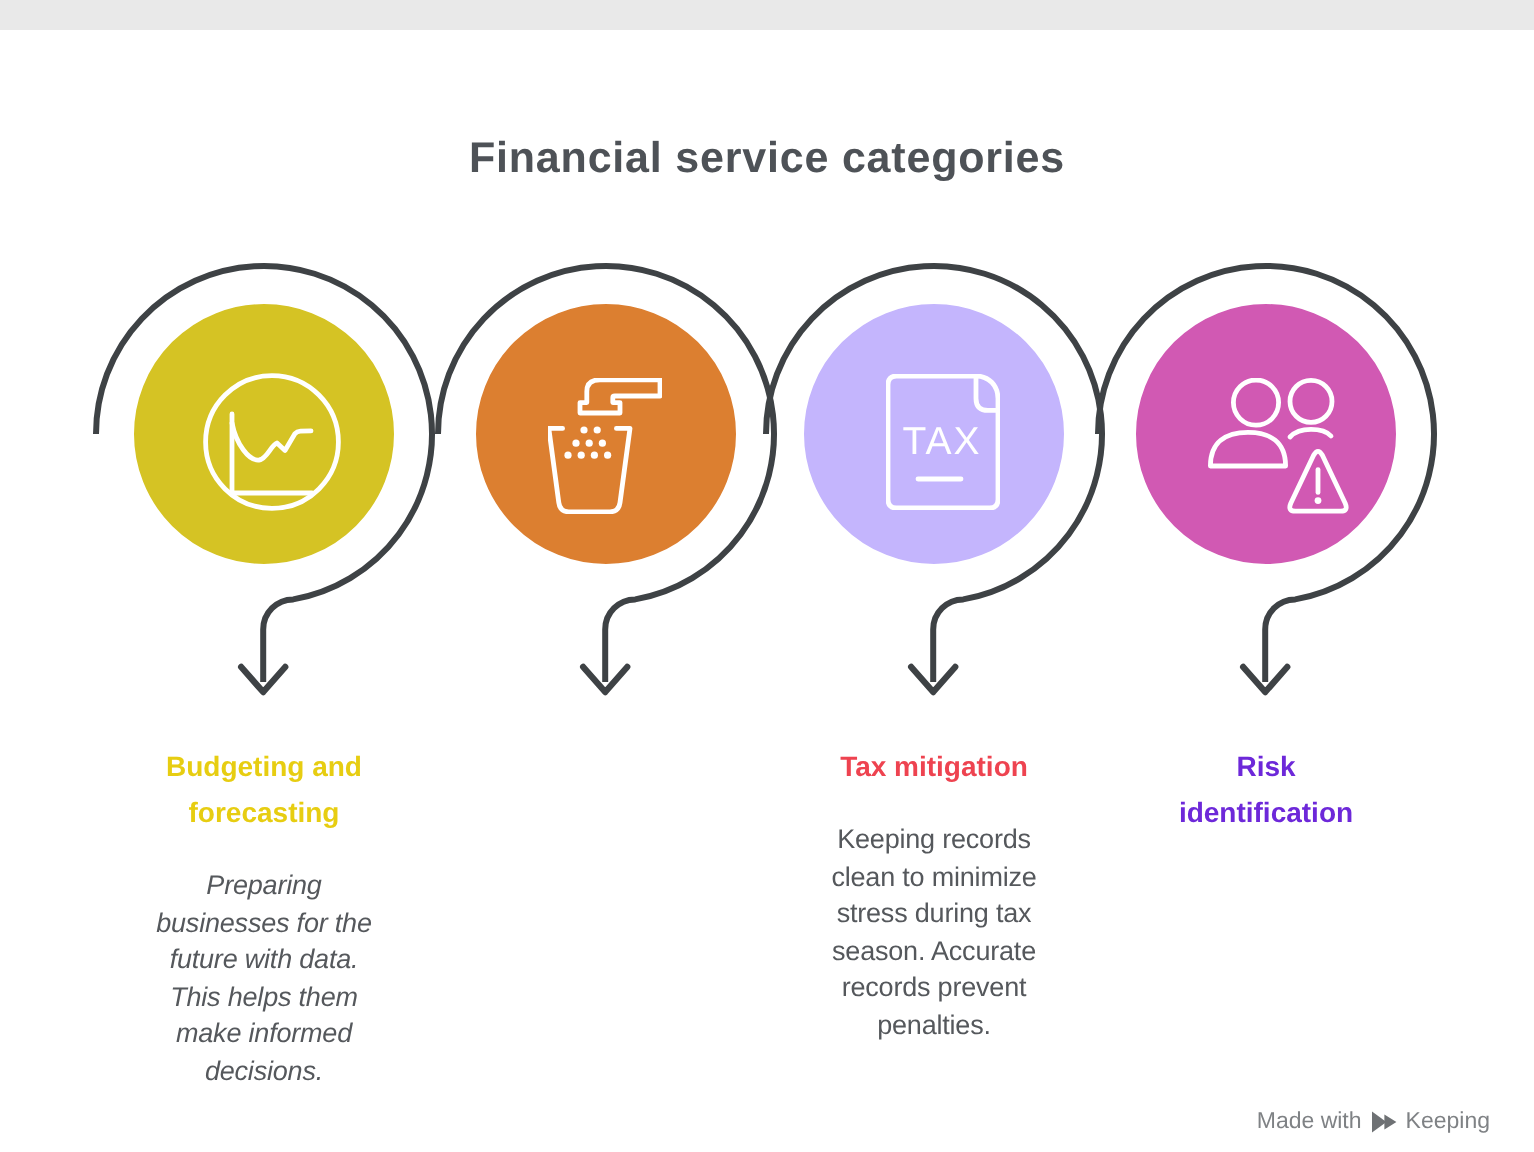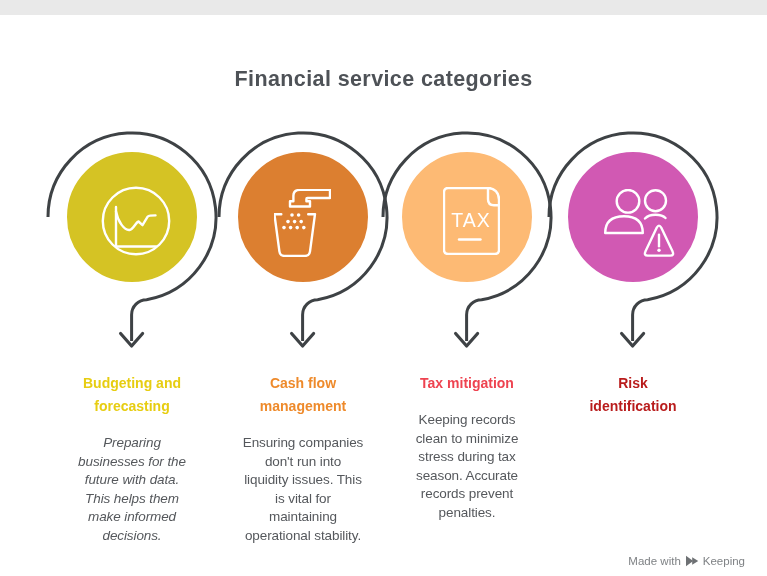--- a/index.html
+++ b/index.html
@@ -81,21 +81,21 @@
       <circle class="icon-fill" cx="20.6" cy="32.6" r="1.8"></circle>
       <circle class="icon-fill" cx="27.2" cy="32.6" r="1.8"></circle>
       <circle class="icon-fill" cx="10" cy="38.6" r="1.8"></circle>
       <circle class="icon-fill" cx="16.6" cy="38.6" r="1.8"></circle>
       <circle class="icon-fill" cx="23.2" cy="38.6" r="1.8"></circle>
       <circle class="icon-fill" cx="29.8" cy="38.6" r="1.8"></circle>
       <path class="icon-stroke" d="M7.3,25.2 H0.4 L5.4,62.3 Q6,66.9 10.4,66.9 H31 Q35.4,66.9 36,62.3 L41,25.2 H34.2"></path>
     </svg>
   </div>
 
-  <div class="circle" style="left: 399px; background-color: #fdba74;">
+  <div class="circle" style="left: 399px; background-color: #c4b5fd;">
     <svg style="left:41px;top:35px;" width="57" height="68" viewBox="0 0 57 68">
       <path class="icon-stroke" d="M45,1 H5.2 Q1,1 1,5.2 V62.8 Q1,67 5.2,67 H51.8 Q56,67 56,62.8 V12.4 C56,5.6 51.3,1 45,1 Z"></path>
       <path class="icon-stroke" d="M45,1 V12.2 Q45,18.2 51,18.2 H56"></path>
       <text x="28" y="40" text-anchor="middle" font-size="19.5" letter-spacing="1" font-family="Liberation Sans, sans-serif" fill="#ffffff">TAX</text>
       <path class="icon-stroke" d="M16,52.5 H37.5"></path>
     </svg>
   </div>
 
   <div class="circle" style="left: 565px; background-color: rgb(209, 89, 179);">
     <svg style="left:36px;top:37px;" width="72" height="69" viewBox="0 0 72 69">
@@ -112,41 +112,31 @@
   <div class="col" style="left:52px;">
     <h2 style="color: rgb(231, 205, 17);">Budgeting and
 forecasting</h2>
     <p style="color: rgb(85, 88, 92); font-style: italic;">Preparing
 businesses for the
 future with data.
 This helps them
 make informed
 decisions.</p>
   </div>
-  <div class="col" style="left:223px;">
-    <h2 style="color: rgb(238, 138, 43);">Cash flow
-management</h2>
-    <p style="color: rgb(85, 88, 92);">Ensuring companies
-don't run into
-liquidity issues. This
-is vital for
-maintaining
-operational stability.</p>
-  </div>
   <div class="col" style="left:387px;">
     <h2 style="color: rgb(238, 67, 80);">Tax mitigation</h2>
     <p style="color: rgb(85, 88, 92);">Keeping records
 clean to minimize
 stress during tax
 season. Accurate
 records prevent
 penalties.</p>
   </div>
   <div class="col" style="left:553px;">
-    <h2 style="color: #b91c1c;">Risk
+    <h2 style="color: #6d28d9;">Risk
 identification</h2>
   </div>
 
   <div class="watermark" style="color: rgb(127, 130, 133);">
     <span>Made with</span>
     <svg width="14" height="12" viewBox="0 0 14 12">
       <path d="M1,0.8 L8.2,6 L1,11.2 Z" fill="#6e7174"></path>
       <path d="M7.2,2.3 L13.2,6 L7.2,9.7 Z" fill="#6e7174"></path>
     </svg>
     <span>Keeping</span>

